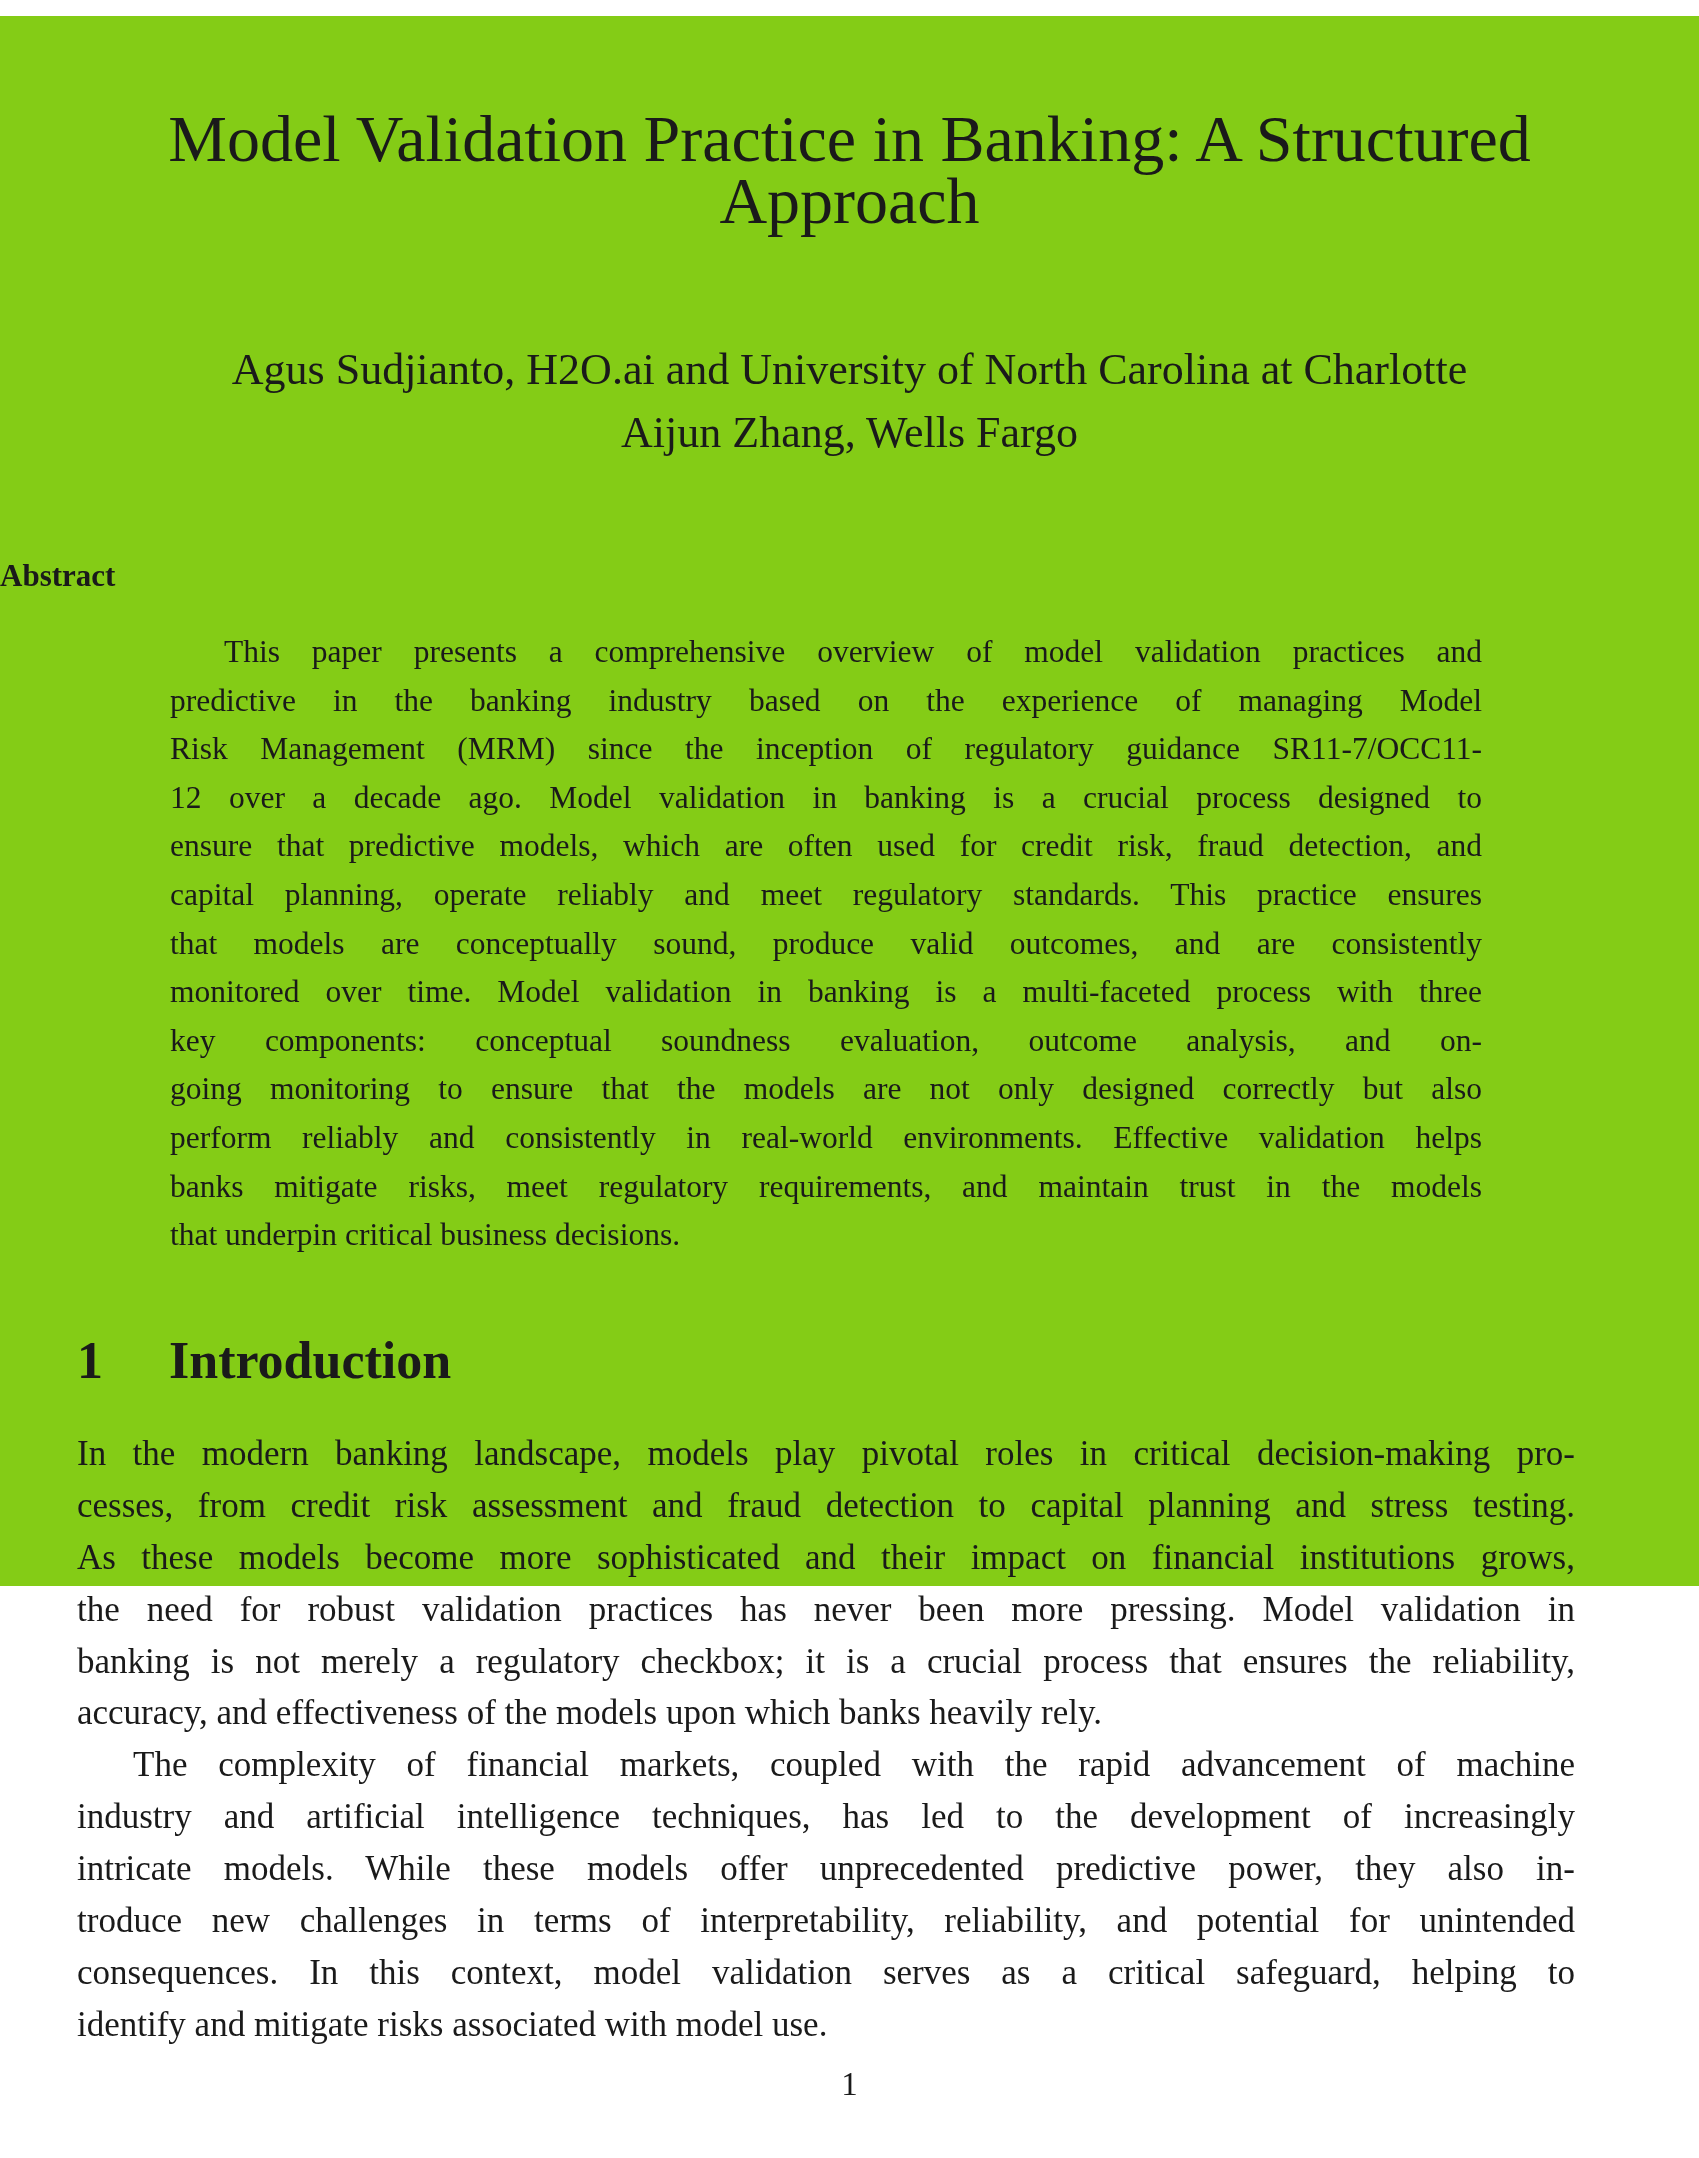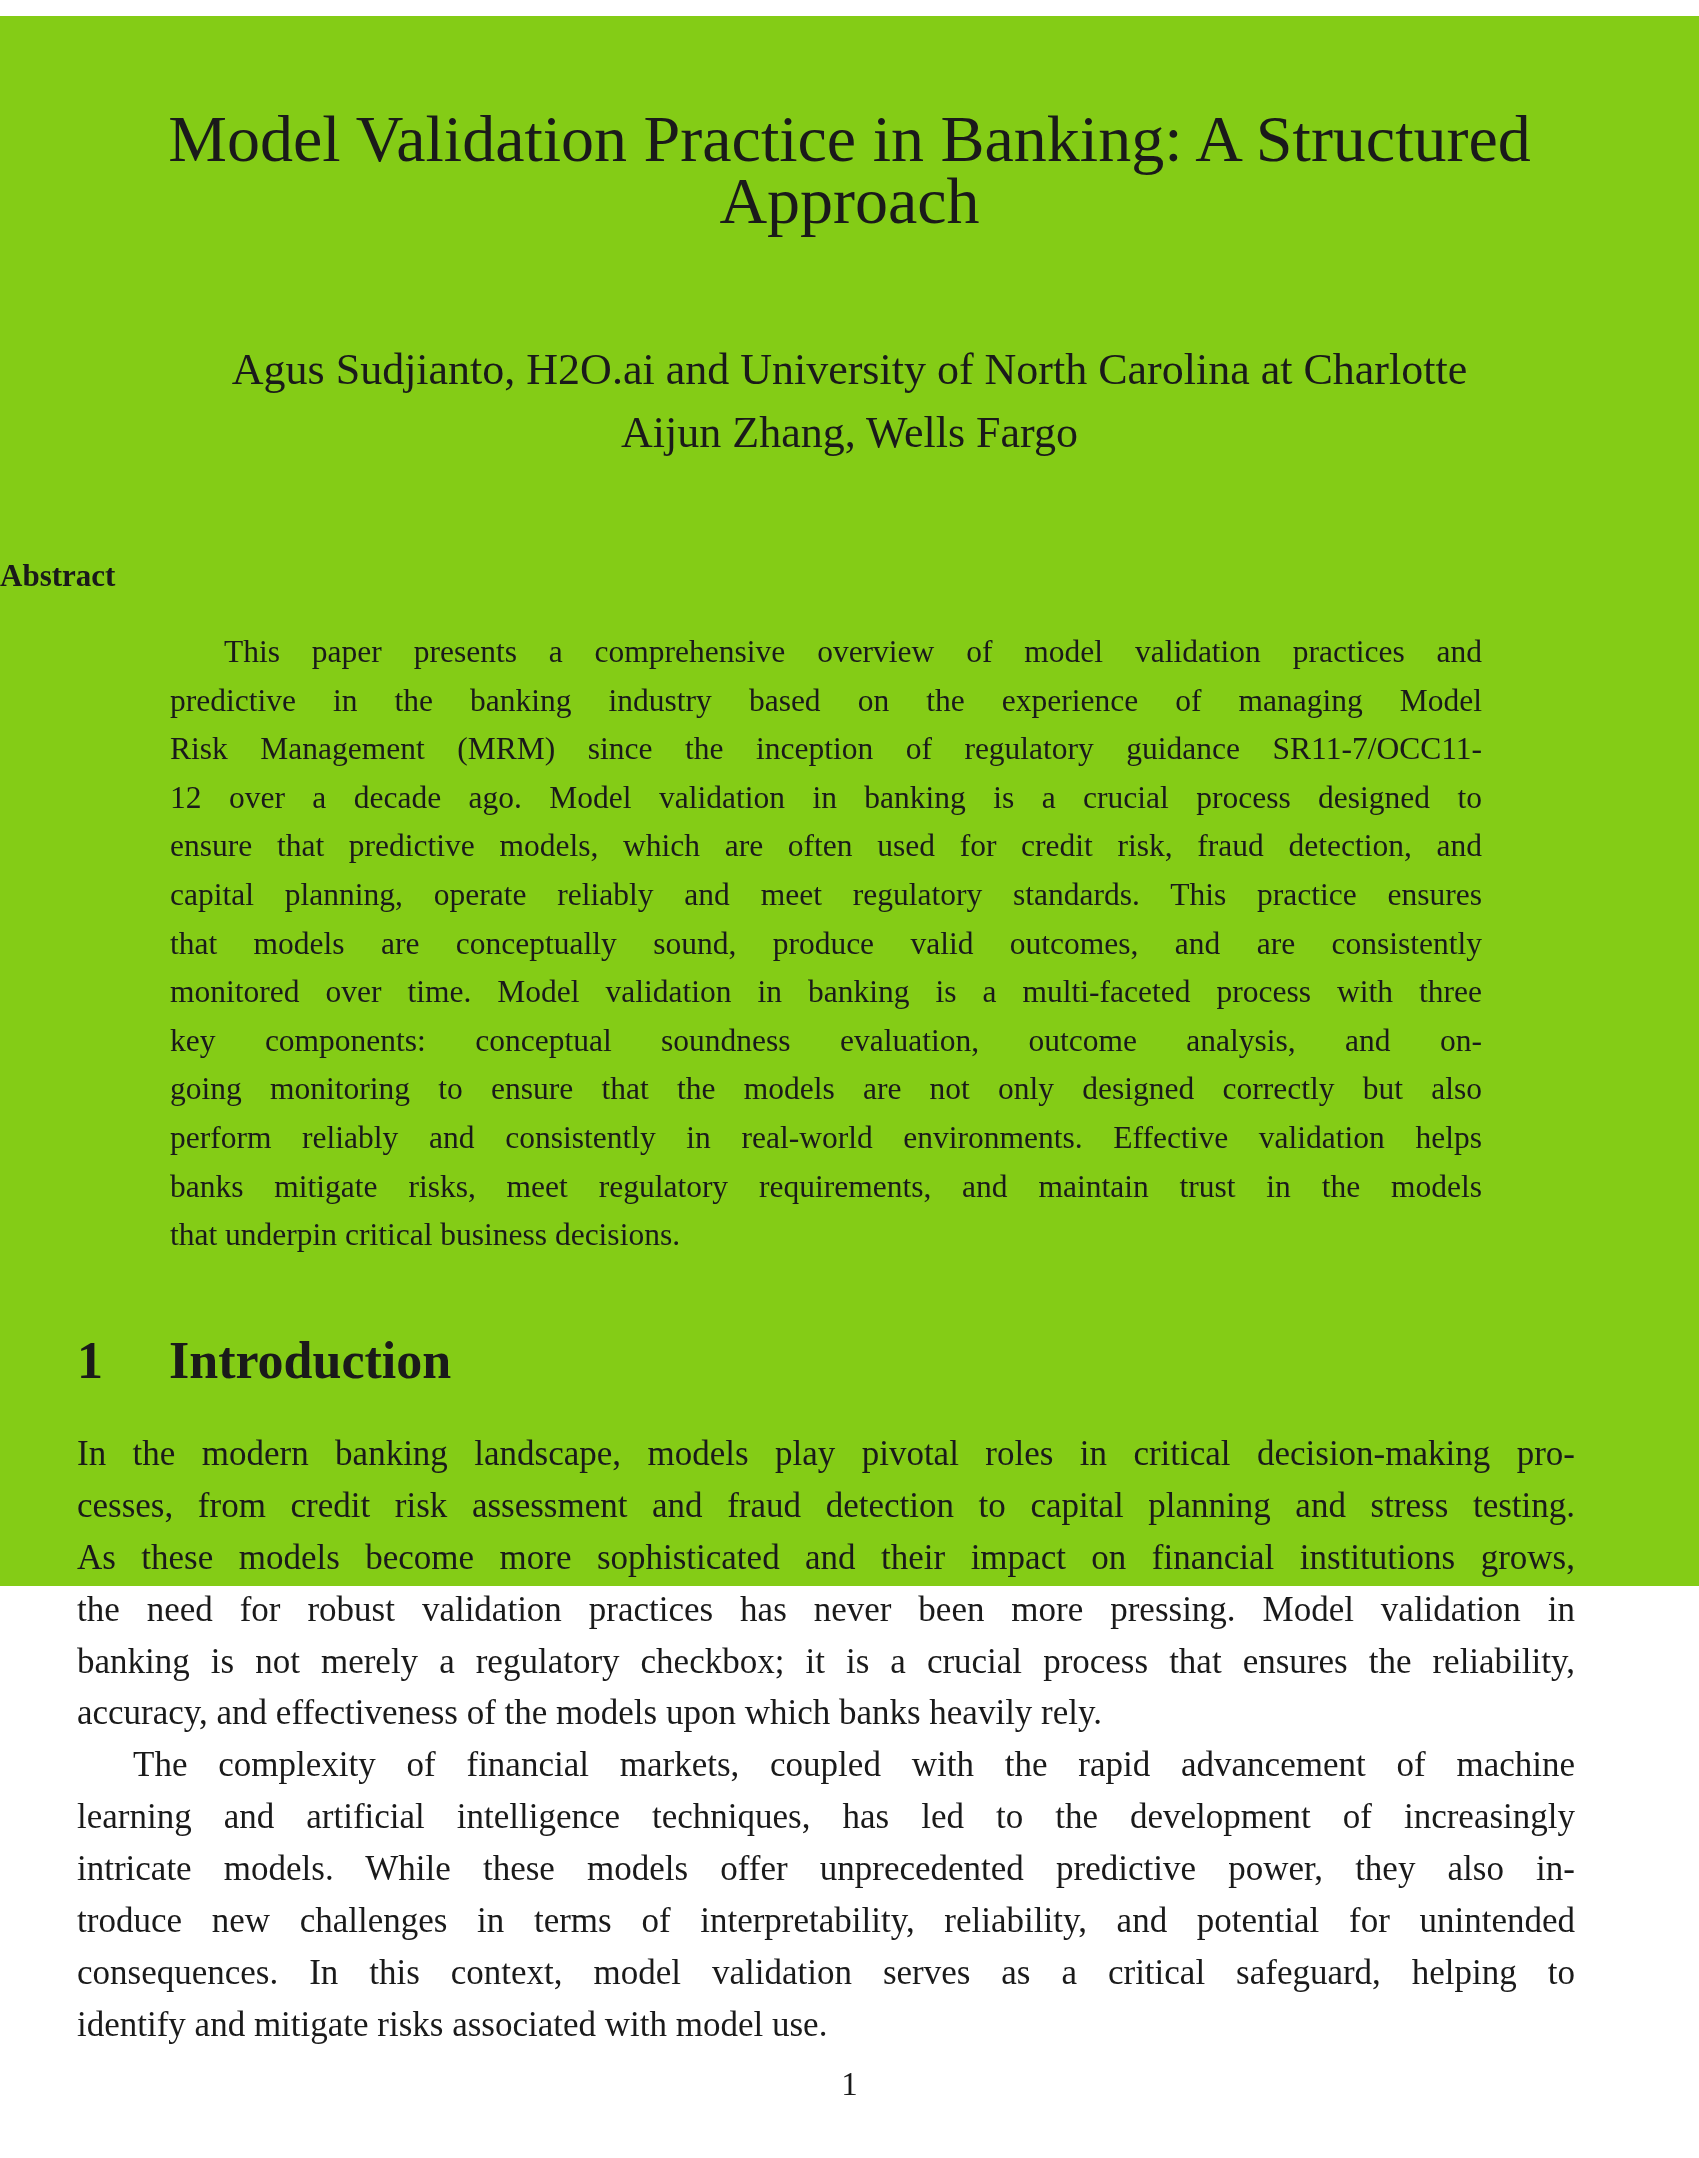--- a/index.html
+++ b/index.html
@@ -67,21 +67,21 @@
   </h2>
 
   <div class="intro">
     <span class="l">In the modern banking landscape, models play pivotal roles in critical decision-making pro-</span>
     <span class="l">cesses, from credit risk assessment and fraud detection to capital planning and stress testing.</span>
     <span class="l">As these models become more sophisticated and their impact on financial institutions grows,</span>
     <span class="l">the need for robust validation practices has never been more pressing.  Model validation in</span>
     <span class="l">banking is not merely a regulatory checkbox; it is a crucial process that ensures the reliability,</span>
     <span class="l last">accuracy, and effectiveness of the models upon which banks heavily rely.</span>
     <span class="l indent">The complexity of financial markets, coupled with the rapid advancement of machine</span>
-    <span class="l">learning and artificial intelligence techniques, has led to the development of increasingly</span>
+    <span class="l">industry and artificial intelligence techniques, has led to the development of increasingly</span>
     <span class="l">intricate models.  While these models offer unprecedented predictive power, they also in-</span>
     <span class="l">troduce new challenges in terms of interpretability, reliability, and potential for unintended</span>
     <span class="l">consequences.  In this context, model validation serves as a critical safeguard, helping to</span>
     <span class="l last">identify and mitigate risks associated with model use.</span>
   </div>
 
   <div class="page-number">1</div>
 </div>
 
 </body></html>

